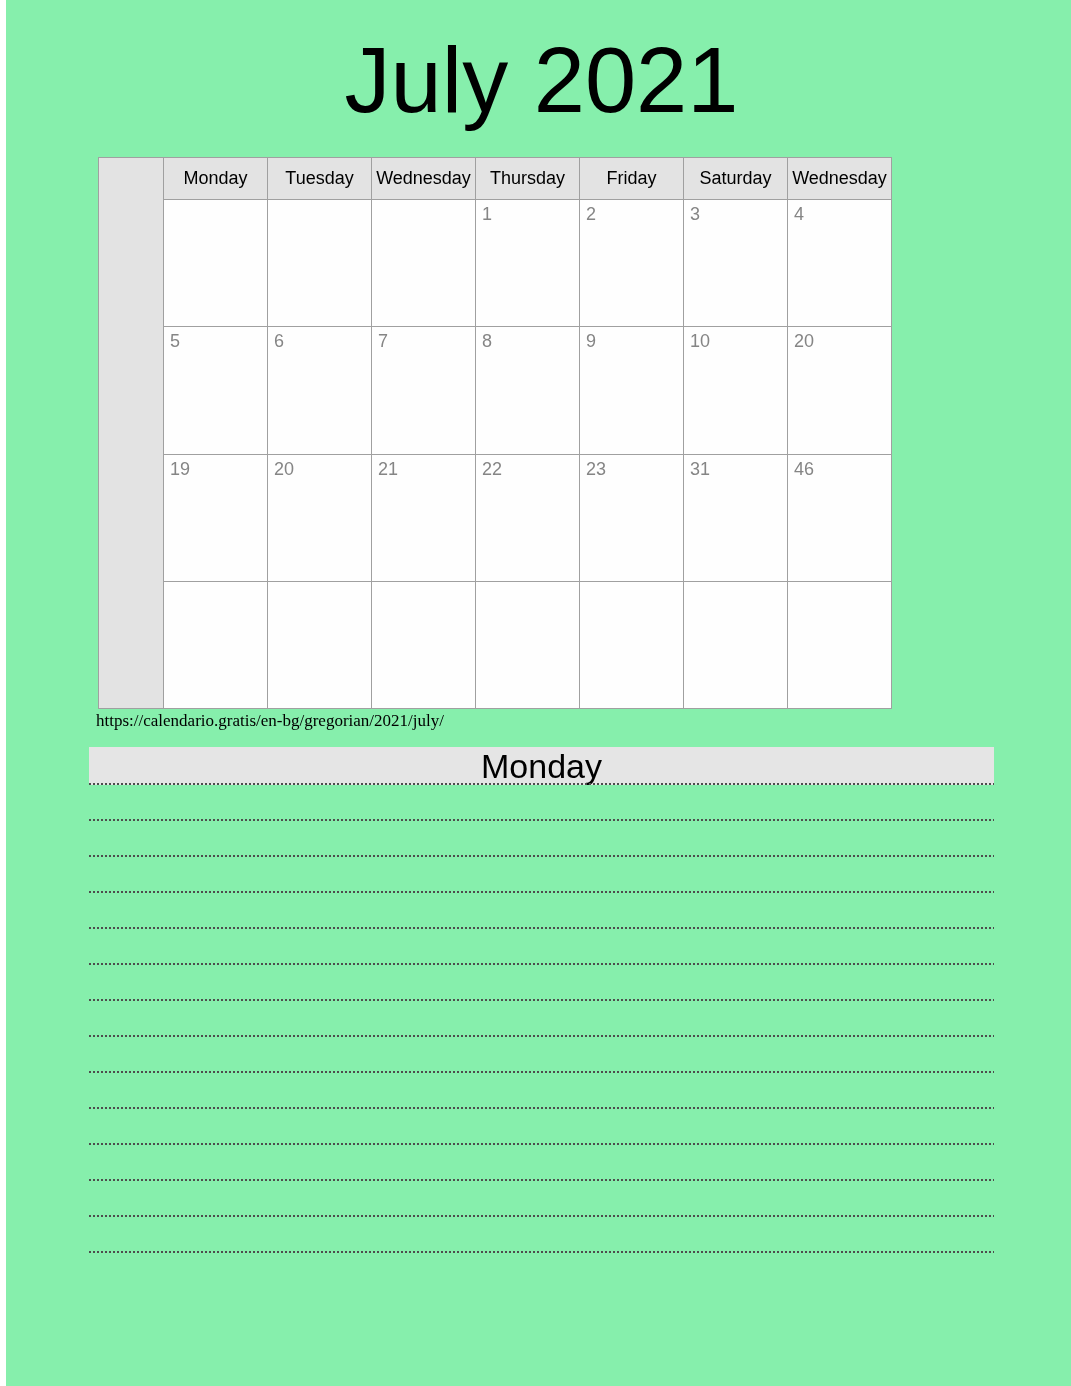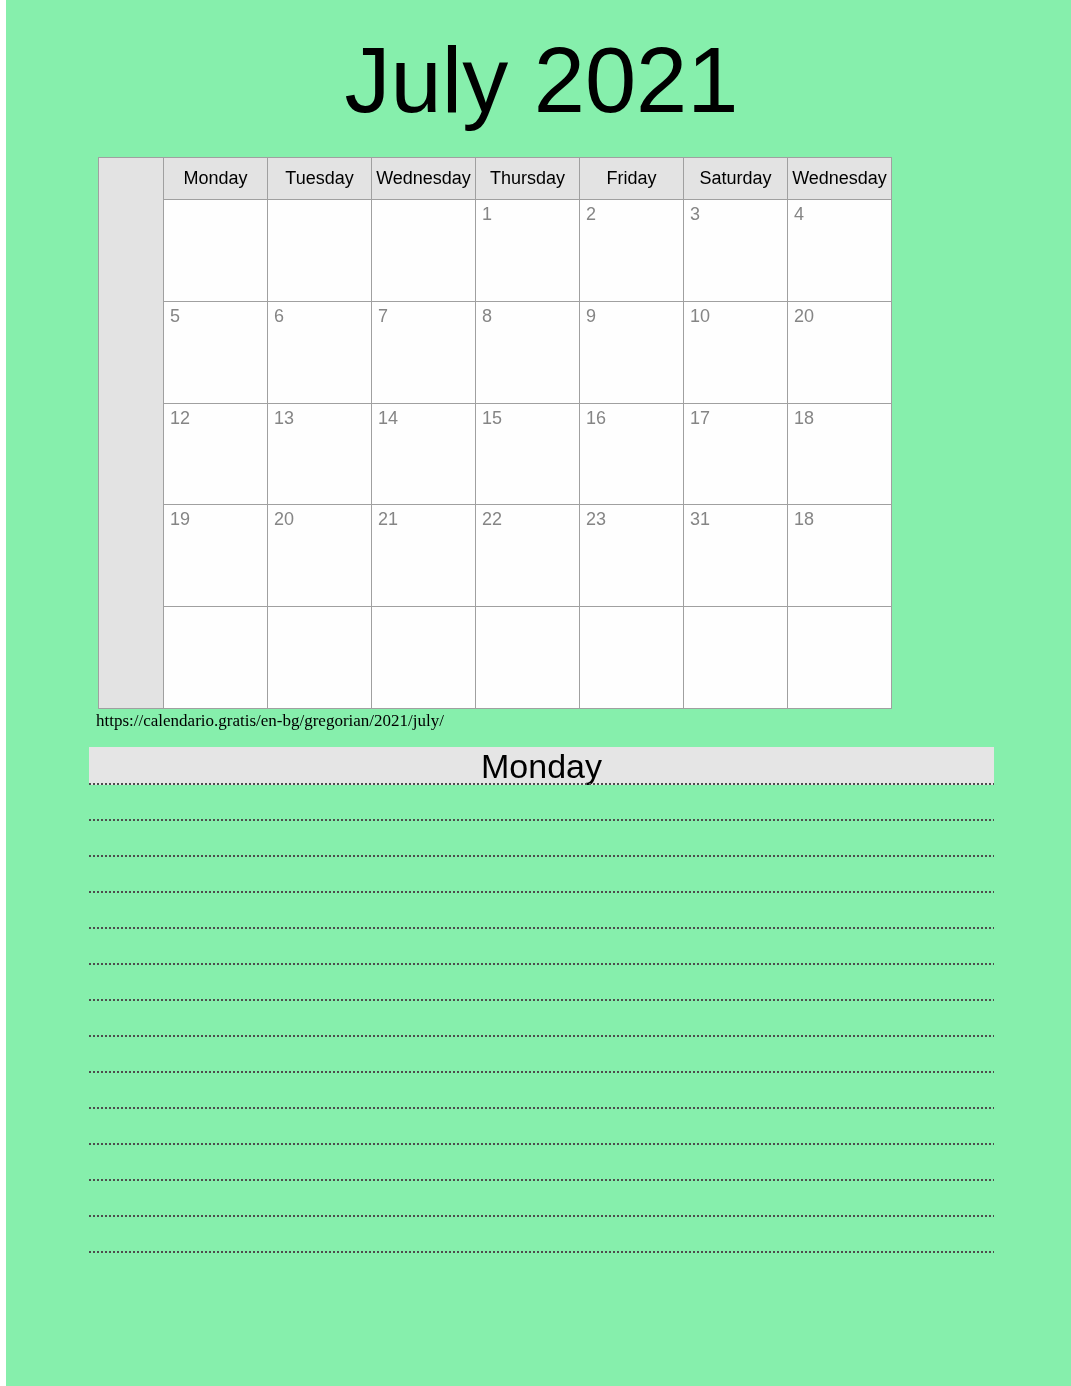--- a/index.html
+++ b/index.html
@@ -119,36 +119,27 @@
         <tr>
           <td>5</td>
           <td>6</td>
           <td>7</td>
           <td>8</td>
           <td>9</td>
           <td>10</td>
           <td>20</td>
         </tr>
         <tr>
-          <td>12</td>
-          <td>13</td>
-          <td>14</td>
-          <td>15</td>
-          <td>16</td>
-          <td>17</td>
-          <td>18</td>
-        </tr>
-        <tr>
           <td>19</td>
           <td>20</td>
           <td>21</td>
           <td>22</td>
           <td>23</td>
           <td>31</td>
-          <td>18</td>
+          <td>46</td>
         </tr>
         <tr>
           <td></td>
           <td></td>
           <td></td>
           <td></td>
           <td></td>
           <td></td>
           <td></td>
         </tr>

